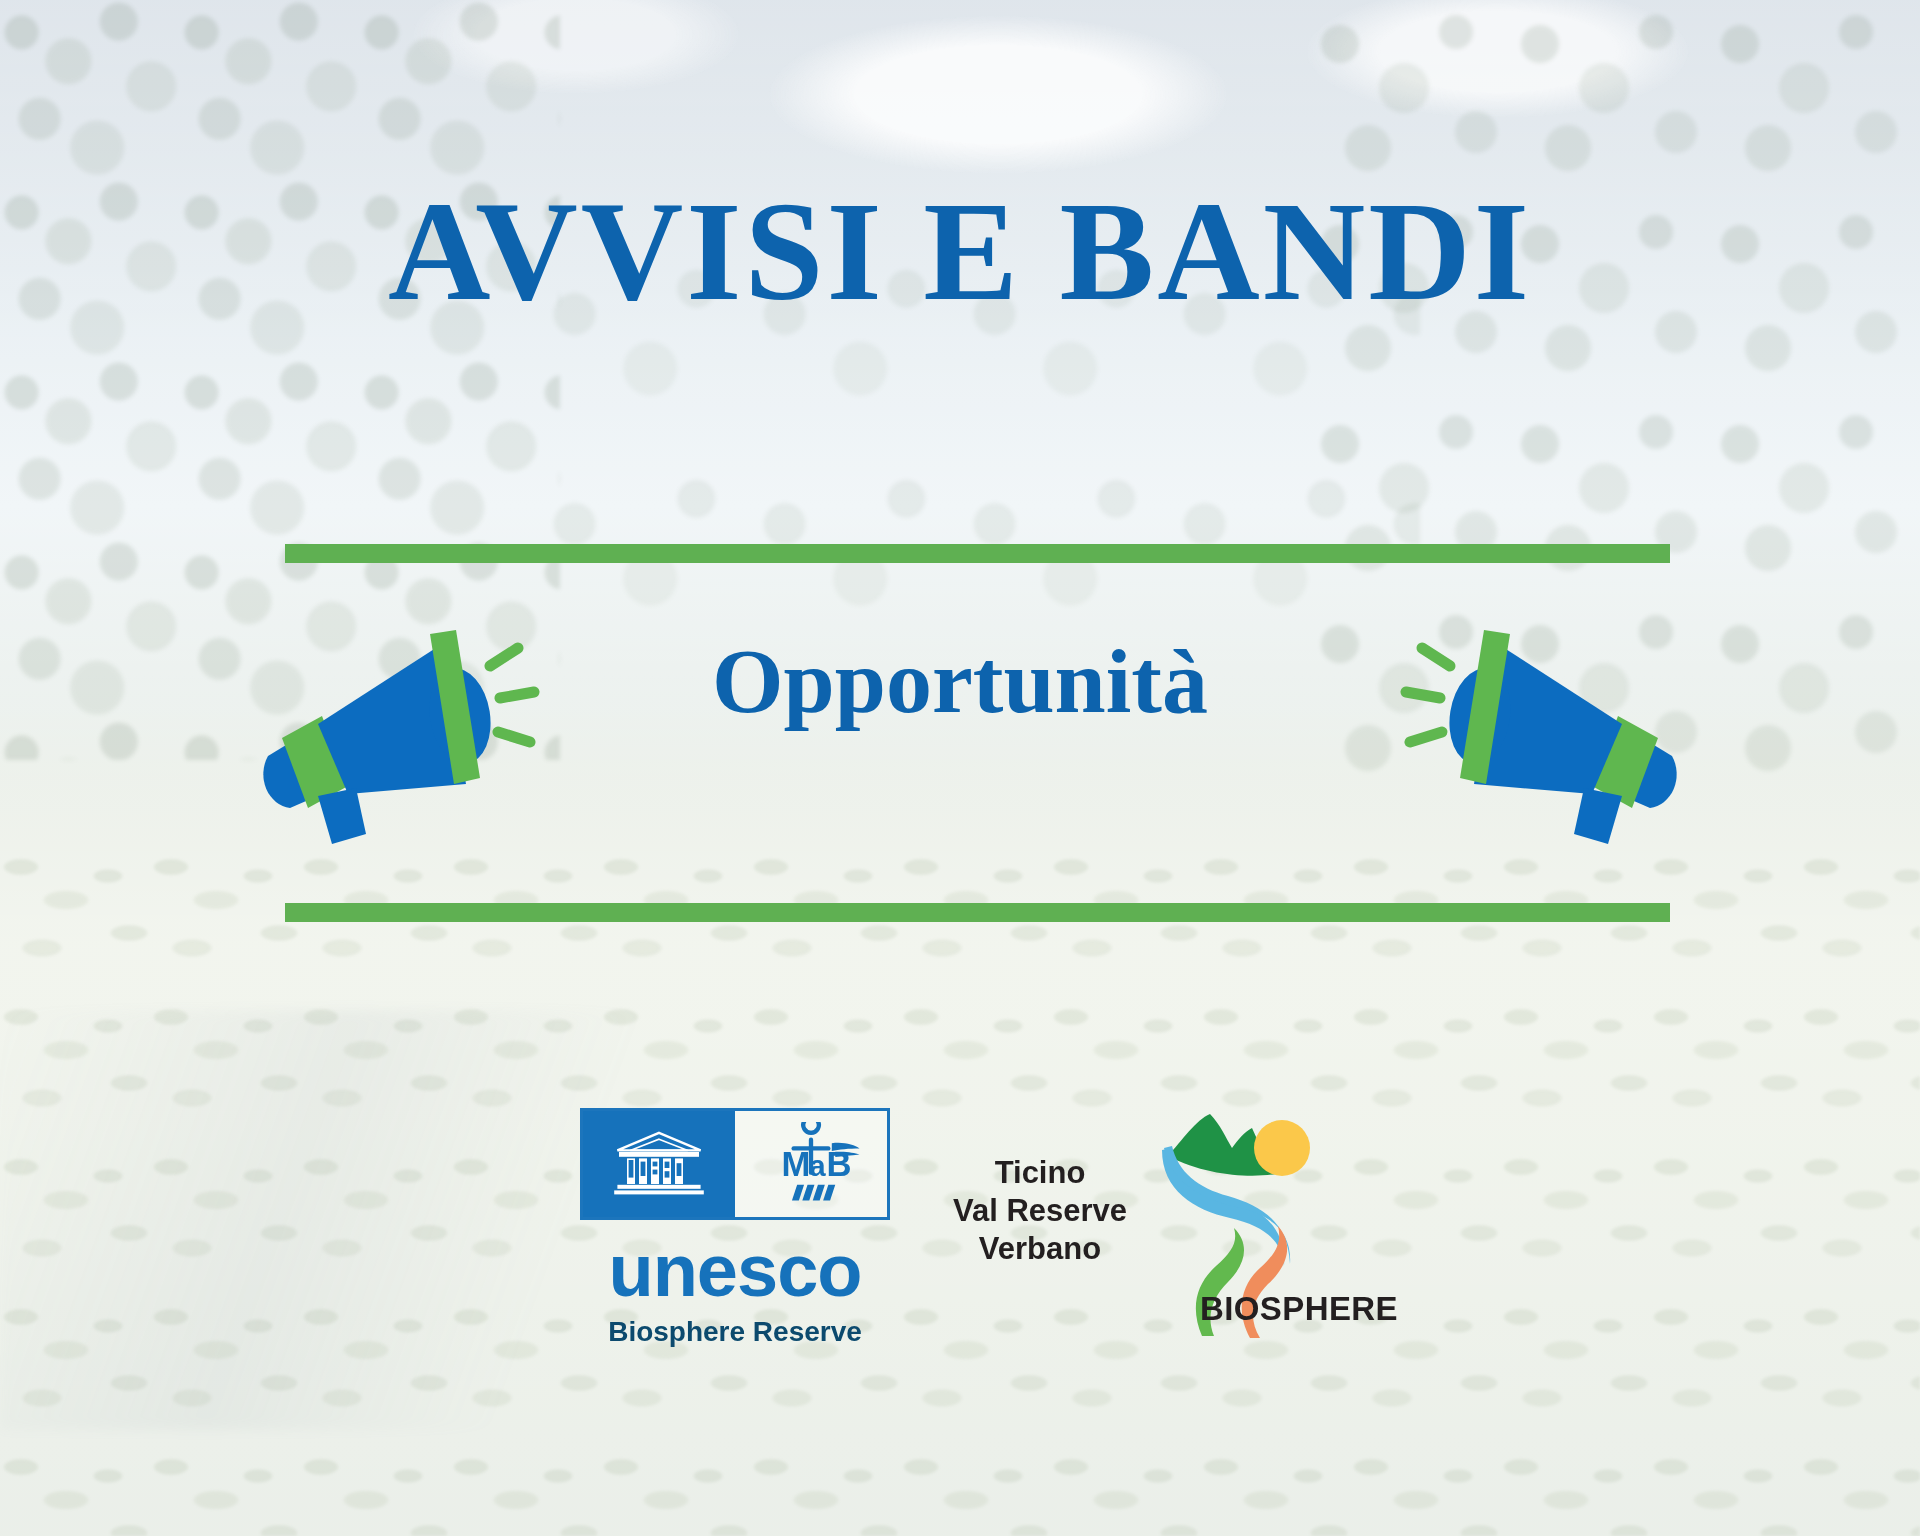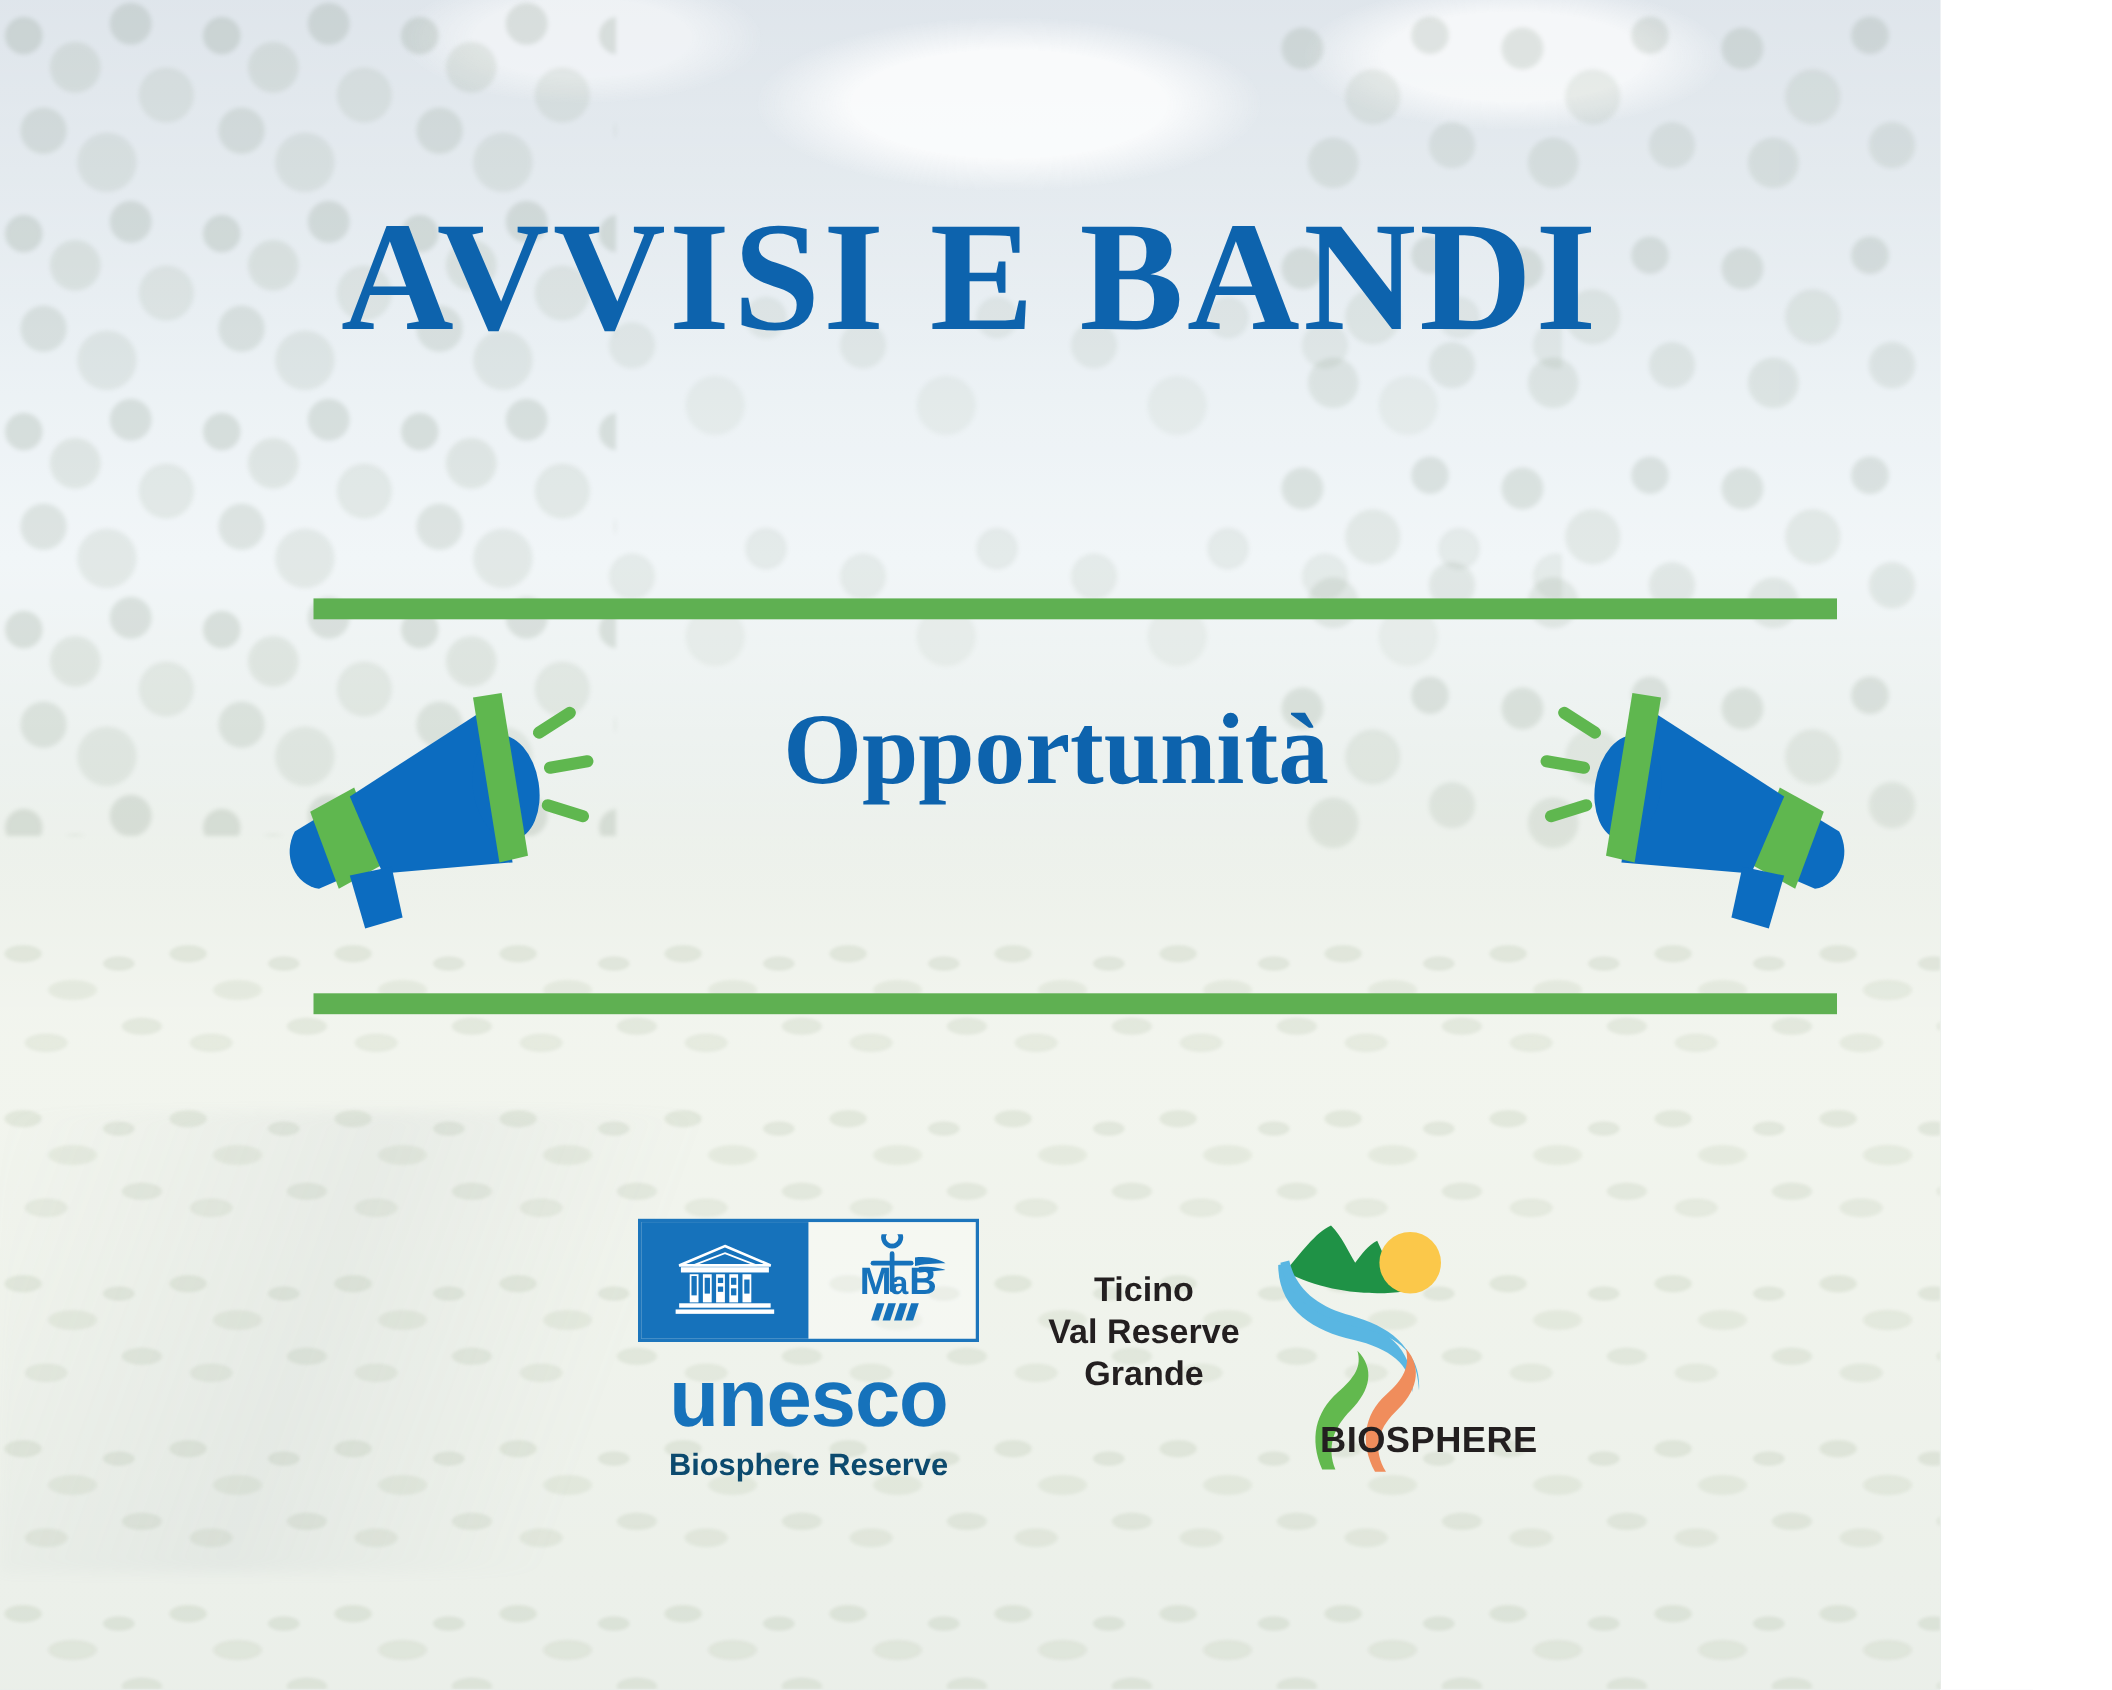--- a/index.html
+++ b/index.html
@@ -6,21 +6,21 @@
     margin: 0;
     padding: 0;
     background: #ffffff;
   }
   body {
     font-family: "Liberation Sans", sans-serif;
   }
 
   .poster {
     position: relative;
-    width: 1764px;
+    width: 1920px;
     height: 1536px;
     overflow: hidden;
     background: #e9eef0;
   }
 
   
   .bg-photo {
     position: absolute;
     inset: 0;
     
@@ -379,21 +379,21 @@
         </div>
       </div>
       <div class="unesco-word">unesco</div>
       <div class="unesco-sub">Biosphere Reserve</div>
     </div>
 
     <div class="tvgv">
       <div class="tvgv-text">
         <div>Ticino</div>
         <div>Val Reserve</div>
-        <div>Grande</div>
+        <div>Verbano</div>
       </div>
       <div class="tvgv-mark">
         <svg viewBox="0 0 230 235" width="230" height="235" aria-hidden="true">
 
           <path d="M58 52 C72 36 86 16 100 10 C110 20 116 34 122 44 C128 36 134 28 142 24 C150 42 158 58 166 70 C140 74 96 72 58 52 Z" fill="#1f9246"></path>
 
           <circle cx="172" cy="44" r="28" fill="#fbc84a"></circle>
 
           <path d="M52 46 C52 86 84 106 120 114 C154 122 172 136 174 162 C176 122 150 104 116 94 C86 85 66 70 62 44 Z" fill="#59b6e2" transform="translate(0,0)"></path>
           <path d="M54 44 C62 82 96 96 130 104 C164 112 182 130 180 160 C178 118 152 102 118 92 C88 84 68 68 62 42 Z" fill="#59b6e2"></path>

